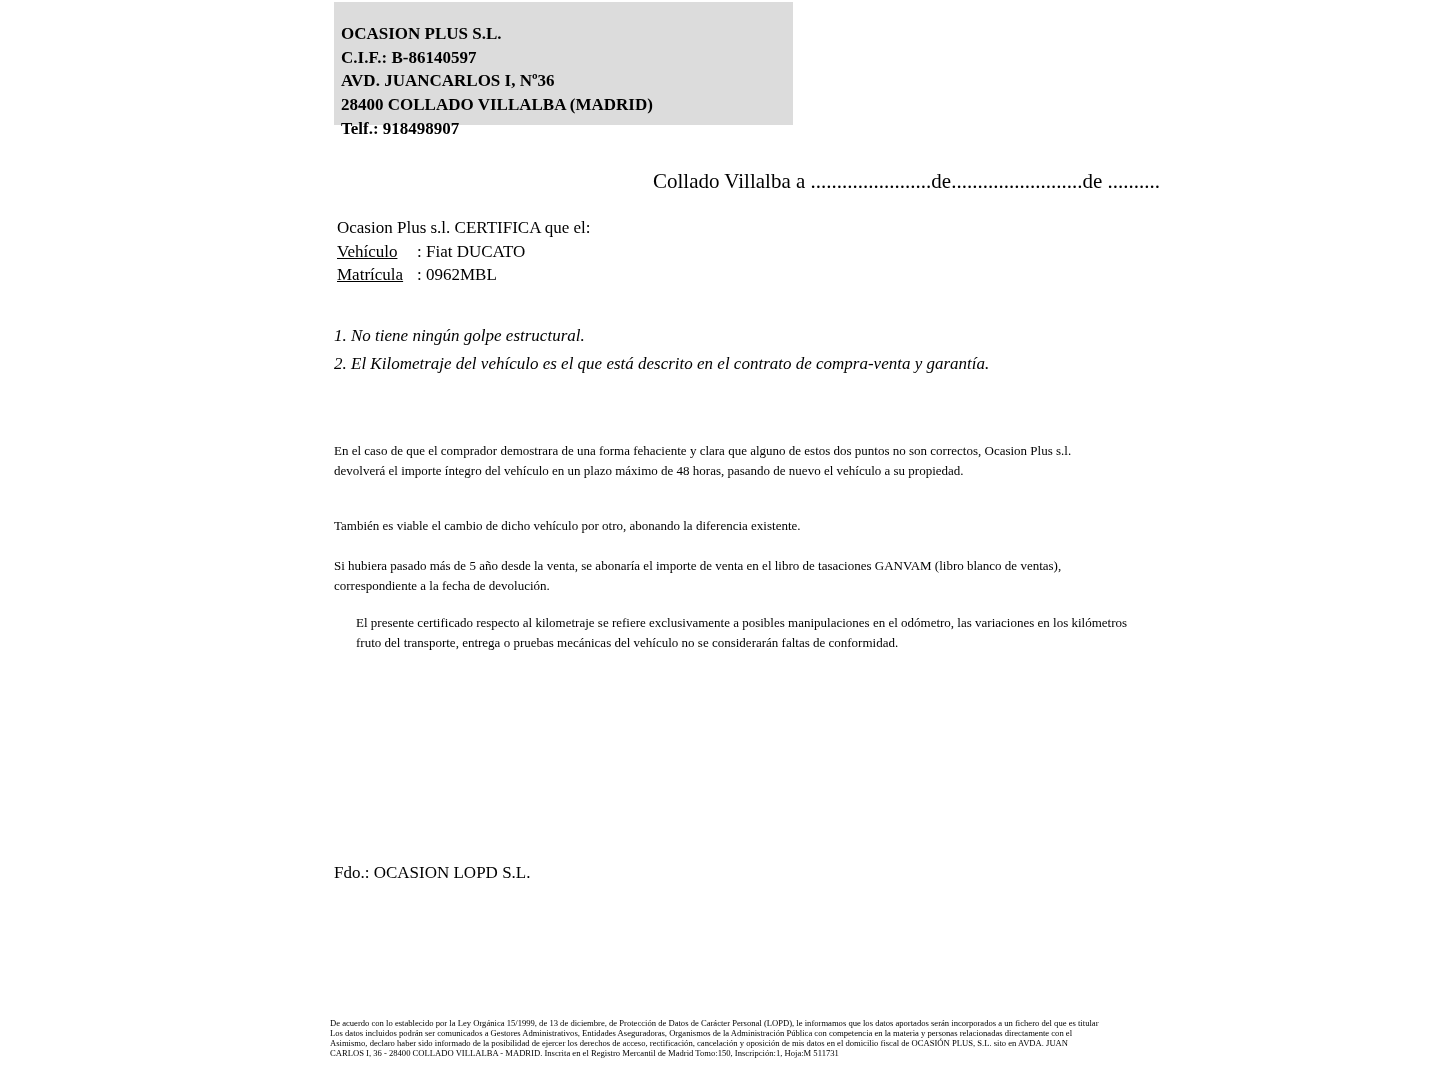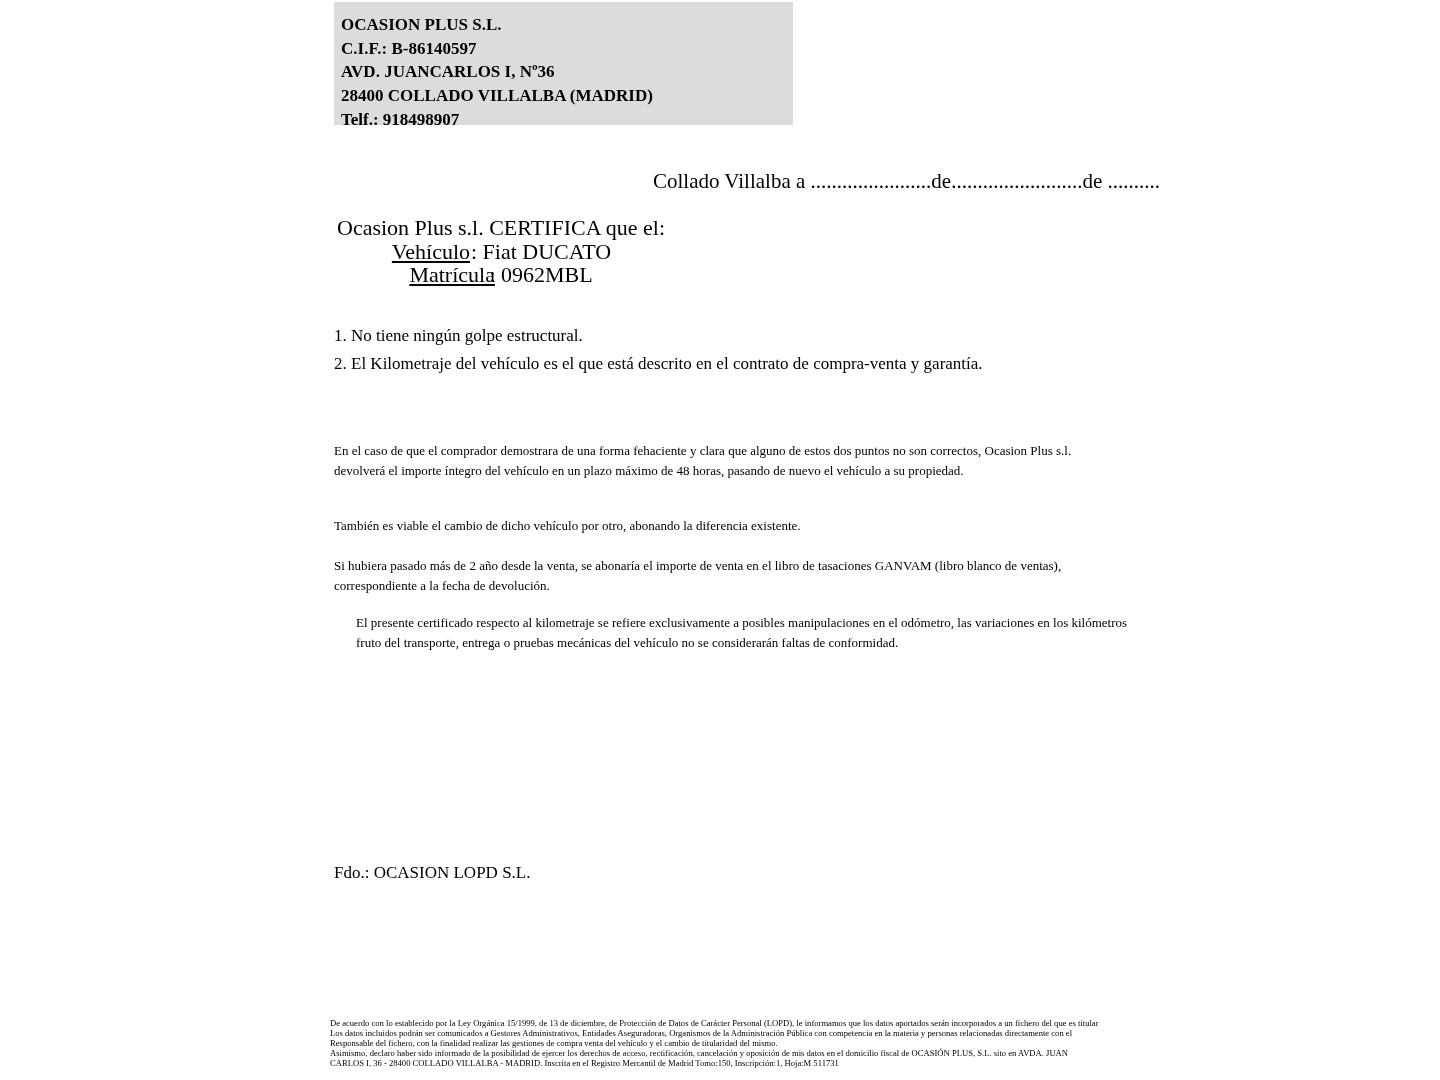--- a/index.html
+++ b/index.html
@@ -16,57 +16,57 @@
     overflow: hidden;
   }
   .company-box {
     position: absolute;
     left: 334px;
     top: 2px;
     width: 459px;
     height: 123px;
     box-sizing: border-box;
     background: #dcdcdc;
-    padding: 11px 0 0 7px;
+    padding: 20px 0 0 7px;
     font-size: 17px;
     font-weight: bold;
     line-height: 23.7px;
     white-space: nowrap;
   }
   .date-line {
     position: absolute;
     left: 653px;
     top: 171px;
     font-size: 21px;
     line-height: 20px;
     white-space: nowrap;
   }
   .cert-block {
     position: absolute;
     left: 337px;
     top: 216px;
-    font-size: 22px;
+    font-size: 17px;
     line-height: 23.5px;
     white-space: nowrap;
-    text-align: center;
   }
   .cert-row .label-box {
     display: inline-block;
     width: 80px;
   }
   .cert-row .label-box span {
     text-decoration: underline;
   }
   .points {
     position: absolute;
     left: 334px;
     top: 326px;
     width: 780px;
     font-size: 17px;
     line-height: 19.6px;
+    font-style: italic;
   }
   .points .point + .point {
     margin-top: 8px;
   }
   .para {
     position: absolute;
     left: 334px;
     width: 780px;
     font-size: 13px;
     line-height: 19.6px;
@@ -111,24 +111,23 @@
   <div class="cert-row"><span class="label-box"><span>Matrícula</span></span><span>: 0962MBL</span></div>
 </div>
 
 <div class="points">
   <div class="point">1. No tiene ningún golpe estructural.</div>
   <div class="point">2. El Kilometraje del vehículo es el que está descrito en el contrato de compra-venta y garantía.</div>
 </div>
 
 <div class="para para-1">En el caso de que el comprador demostrara de una forma fehaciente y clara que alguno de estos dos puntos no son correctos, Ocasion Plus s.l. devolverá el importe íntegro del vehículo en un plazo máximo de 48 horas, pasando de nuevo el vehículo a su propiedad.</div>
 <div class="para para-2">También es viable el cambio de dicho vehículo por otro, abonando la diferencia existente.</div>
-<div class="para para-3">Si hubiera pasado más de 2 año desde la venta, se abonaría el importe de venta en el libro de tasaciones GANVAM (libro blanco de ventas), correspondiente a la fecha de devolución.</div>
+<div class="para para-3">Si hubiera pasado más de 5 año desde la venta, se abonaría el importe de venta en el libro de tasaciones GANVAM (libro blanco de ventas), correspondiente a la fecha de devolución.</div>
 <div class="para para-4">El presente certificado respecto al kilometraje se refiere exclusivamente a posibles manipulaciones en el odómetro, las variaciones en los kilómetros fruto del transporte, entrega o pruebas mecánicas del vehículo no se considerarán faltas de conformidad.</div>
 
 <div class="signature">Fdo.: OCASION LOPD S.L.</div>
 
 <div class="legal-footer">
   <div>De acuerdo con lo establecido por la Ley Orgánica 15/1999, de 13 de diciembre, de Protección de Datos de Carácter Personal (LOPD), le informamos que los datos aportados serán incorporados a un fichero del que es titular</div>
   <div>Los datos incluidos podrán ser comunicados a Gestores Administrativos, Entidades Aseguradoras, Organismos de la Administración Pública con competencia en la materia y personas relacionadas directamente con el</div>
-  <div>Responsable del fichero, con la finalidad realizar las gestiones de compra venta del vehículo y el cambio de titularidad del mismo.</div>
   <div>Asimismo, declaro haber sido informado de la posibilidad de ejercer los derechos de acceso, rectificación, cancelación y oposición de mis datos en el domicilio fiscal de OCASIÓN PLUS, S.L. sito en AVDA. JUAN</div>
   <div>CARLOS I, 36 - 28400 COLLADO VILLALBA - MADRID. Inscrita en el Registro Mercantil de Madrid Tomo:150, Inscripción:1, Hoja:M 511731</div>
 </div>
 
 </body></html>

